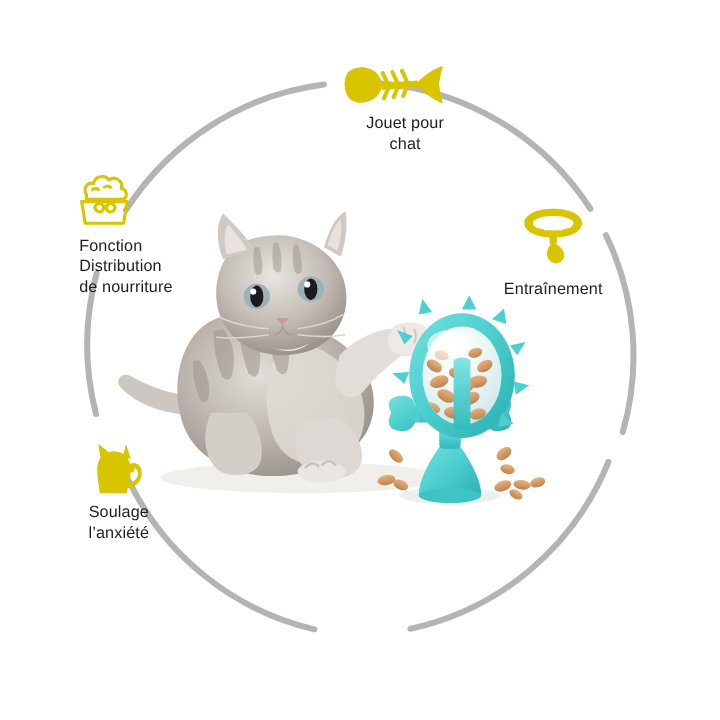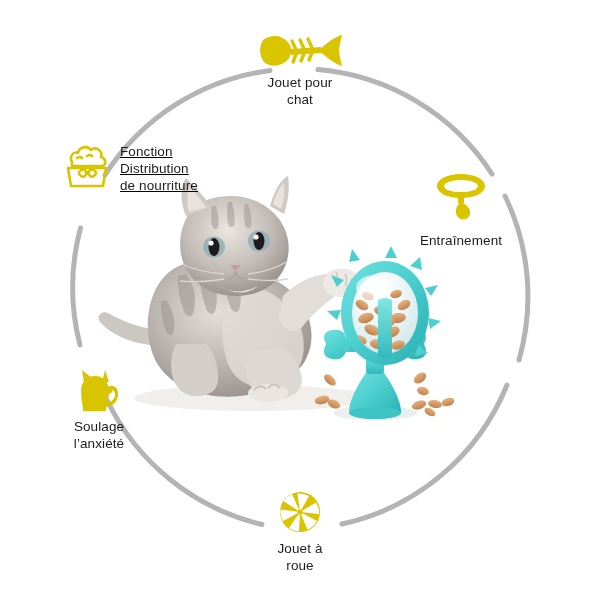--- a/index.html
+++ b/index.html
@@ -47,23 +47,23 @@
     font-family: "Liberation Sans", sans-serif;
     font-size: 13.5px;
     line-height: 17px;
     color: #1d1d1f;
     text-align: center;
     white-space: pre-line;
     letter-spacing: 0.1px;
   }
 
   
-  #node-cat-toy      { left: 230px; top: 28px;  width: 140px; }
+  #node-cat-toy      { left: 230px; top: 48px;  width: 140px; align-items: flex-end; }
   #node-food         { left: 60px;  top: 140px; width: 190px;
-                       flex-direction: row; align-items: flex-end; text-decoration: underline; }
+                       flex-direction: column; align-items: flex-start; }
   #node-food .label  { margin-top: 2px; margin-left: 6px; text-align: left; }
   #node-training     { left: 398px; top: 168px; width: 126px; }
   #node-training .label { margin-top: 8px; }
   #node-qi           { left: 452px; top: 366px; width: 118px; }
   #node-qi .label    { margin-top: 6px; }
   #node-wheel        { left: 232px; top: 490px; width: 136px; }
   #node-wheel .label { margin-top: 6px; }
   #node-anxiety      { left: 40px;  top: 366px; width: 118px; }
   #node-anxiety .label { margin-top: 0; }
 
@@ -337,38 +337,20 @@
             <rect x="25" y="28" width="6" height="8" rx="2"></rect>
             <path d="M 28 34 C 22 38 21 46 26 50 C 30 53 36 51 37 46
                      C 38 41 33 36 28 34 Z"></path>
           </g>
         </svg>
       </span>
       <span class="label">Entraînement</span>
     </div>
 
 
-    <div class="node" id="node-wheel">
-      <span class="icon">
-        <svg width="44" height="44" viewBox="0 0 44 44">
-          <circle cx="22" cy="22" r="20" fill="#d9c400"></circle>
-          <g fill="#ffffff">
-            <path d="M 22 22 L 19.5 3.5 A 19 19 0 0 1 31 6 Z"></path>
-            <path d="M 22 22 L 38 12.5 A 19 19 0 0 1 41 24 Z"></path>
-            <path d="M 22 22 L 39 31 A 19 19 0 0 1 29.5 39.5 Z"></path>
-            <path d="M 22 22 L 21 41.5 A 19 19 0 0 1 11 38 Z"></path>
-            <path d="M 22 22 L 5 31 A 19 19 0 0 1 2.5 19.5 Z"></path>
-            <path d="M 22 22 L 5.5 11 A 19 19 0 0 1 14 4 Z"></path>
-          </g>
-          <circle cx="22" cy="22" r="2.6" fill="#d9c400"></circle>
-        </svg>
-      </span>
-      <span class="label">Jouet à
-roue</span>
-    </div>
 
     <div class="node" id="node-anxiety">
       <span class="icon">
         <svg width="52" height="52" viewBox="0 0 52 52">
           <g fill="#d9c400">
             <path d="M 11 17 L 9 4 L 19 12 Z"></path>
             <path d="M 29 16 L 32 4 L 36 16 Z"></path>
             <path d="M 22 10 C 13 10 8 17 8 25 C 8 33 10 40 10 45
                      L 33 45 C 33 39 36 33 36 25 C 36 17 31 10 22 10 Z"></path>
             <path d="M 31 41 C 38 41 44 37 45 30 C 46 24 42 19 37 20

